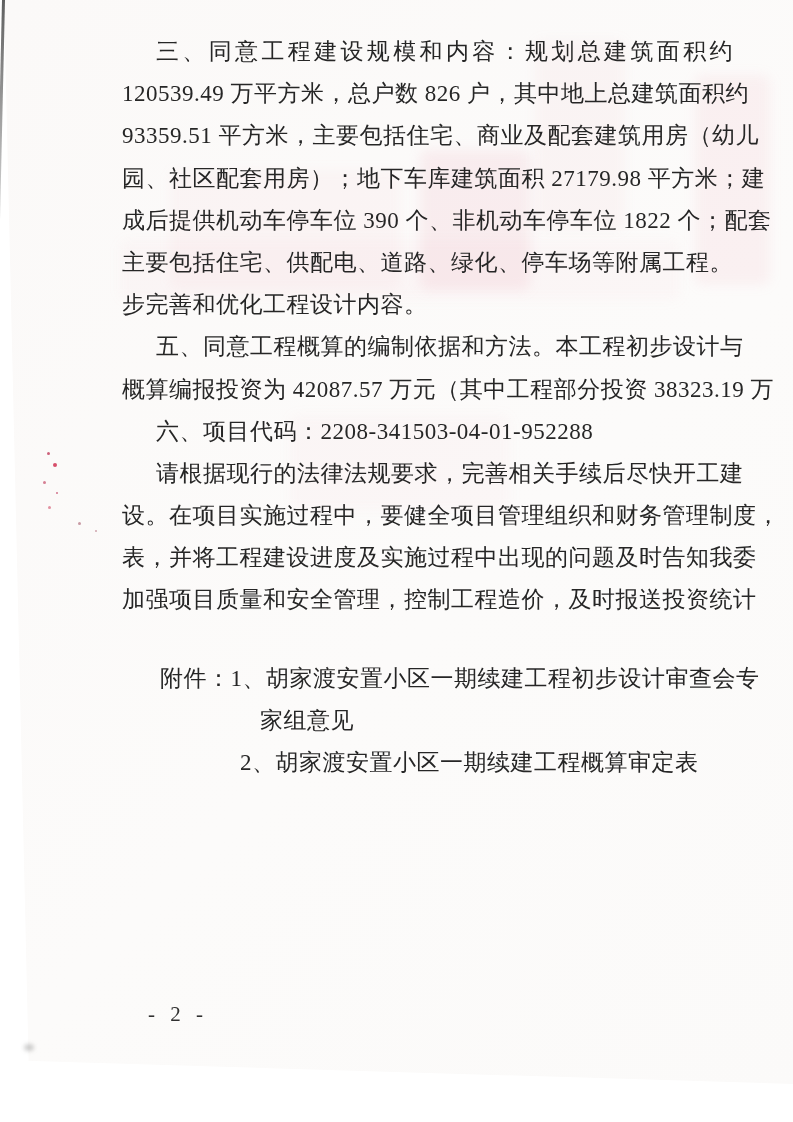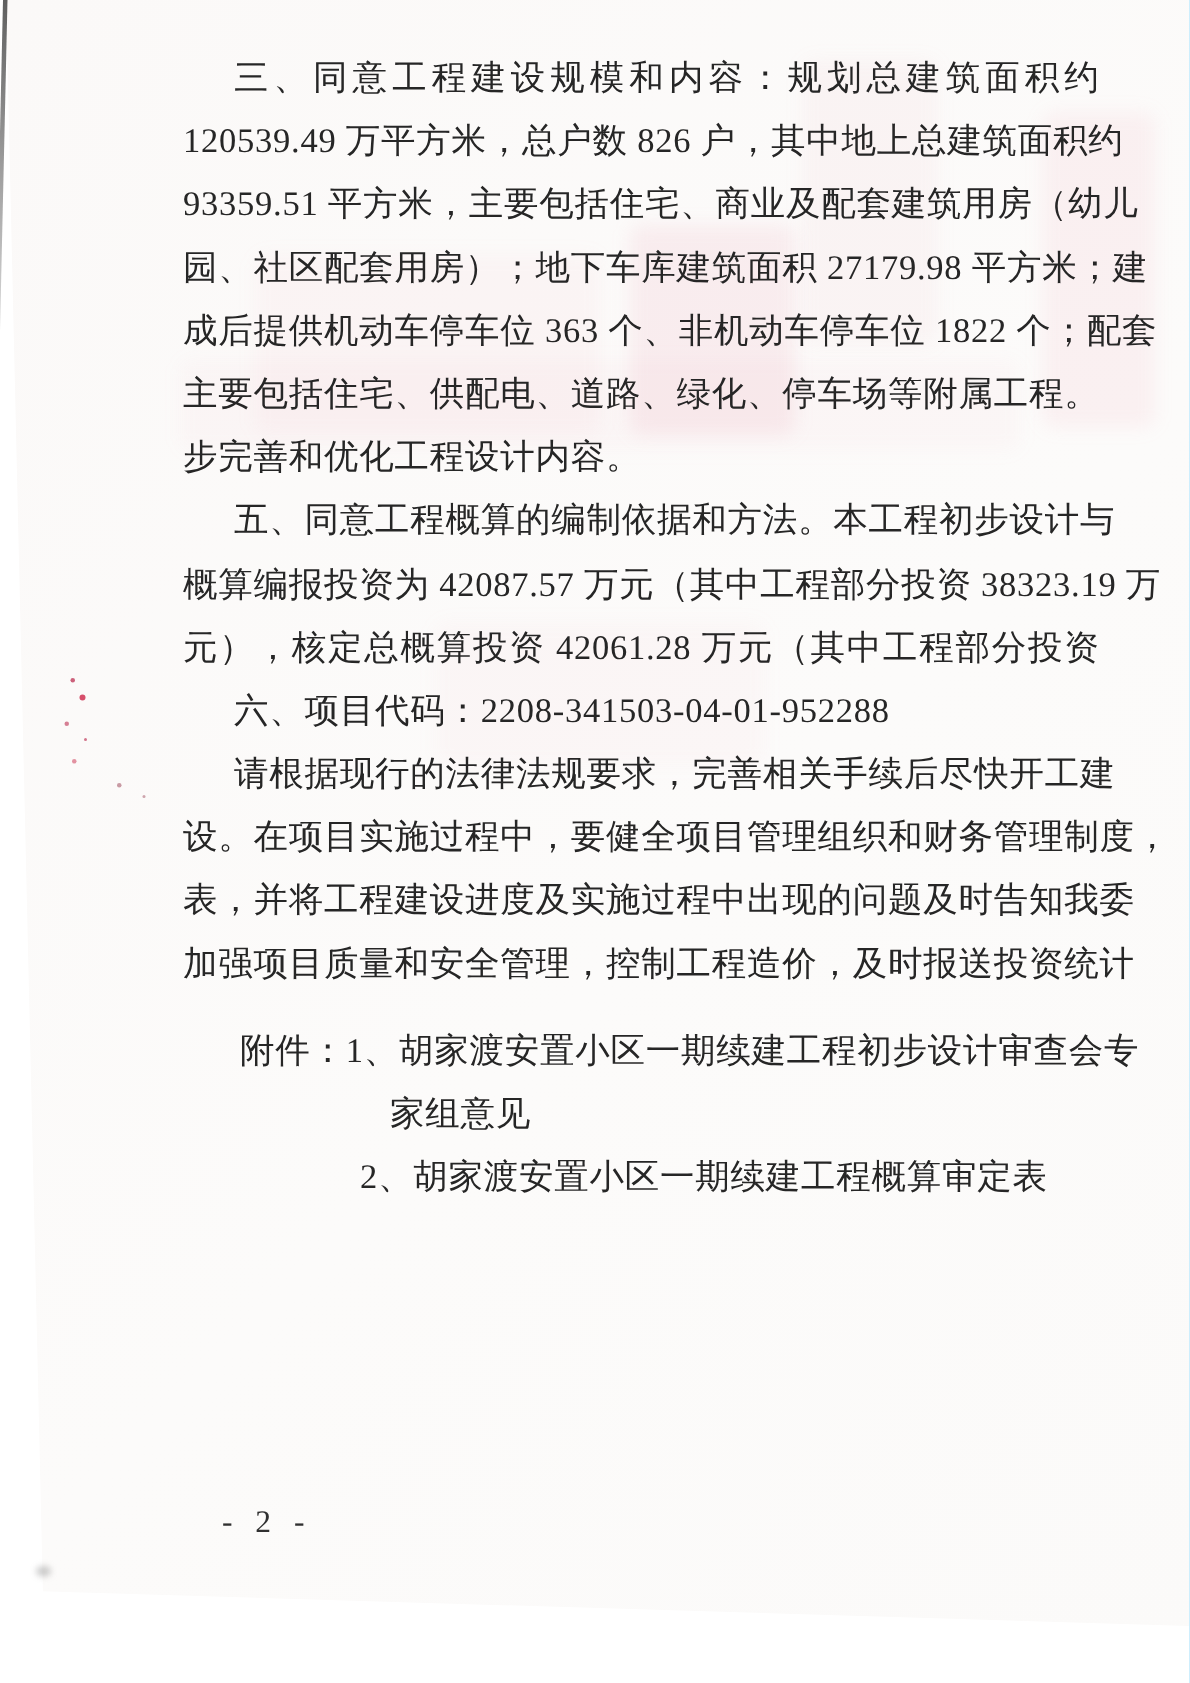--- a/index.html
+++ b/index.html
@@ -1,19 +1,19 @@
 <!DOCTYPE html>
 <html><head>
 <meta charset="utf-8">
 <style>
   html,body{margin:0;padding:0;background:#ffffff;}
   .canvas{
     position:relative;
     width:793px;height:1122px;
-    background:#7dd3fc;
+    background:#3b82f6;
     overflow:hidden;
     font-family:"Liberation Serif","DejaVu Serif",serif;
   }
   
   .paper{
     position:absolute;inset:0;
     background:linear-gradient(135deg,#fbf9f8 0%,#fcfbfa 55%,#fbfaf9 100%);
   }
   
   .scan-bg-left{
@@ -57,21 +57,21 @@
   .text-block{
     position:absolute;left:122px;top:31px;width:611px;
     color:#262626;
   }
   .line{
     height:42.2px;line-height:42.2px;font-size:23px;
     letter-spacing:.5px;white-space:nowrap;
   }
   .fill{text-align:justify;text-align-last:justify;}
   .ind{padding-left:34px;}
-  .att-block{margin-top:16px;}
+  .att-block{margin-top:36px;}
   .ind-att{padding-left:38px;}
   .ind-a2{padding-left:138px;}
   .ind-a3{padding-left:118px;}
   .page-number{
     position:absolute;left:148px;top:1002px;
     font-size:21px;letter-spacing:5px;color:#303030;
   }
 </style>
 </head>
 <body>
@@ -97,26 +97,25 @@
   <div class="speck sp4"></div>
   <div class="speck sp5"></div>
   <div class="speck sp6"></div>
   <div class="speck sp7"></div>
 
   <div class="text-block">
     <div class="line fill ind">三、同意工程建设规模和内容：规划总建筑面积约</div>
     <div class="line fill">120539.49 万平方米，总户数 826 户，其中地上总建筑面积约</div>
     <div class="line fill">93359.51 平方米，主要包括住宅、商业及配套建筑用房（幼儿</div>
     <div class="line fill">园、社区配套用房）；地下车库建筑面积 27179.98 平方米；建</div>
-    <div class="line fill">成后提供机动车停车位 363 个、非机动车停车位 1822 个；配套</div>
+    <div class="line fill">成后提供机动车停车位 390 个、非机动车停车位 1822 个；配套</div>
     <div class="line">主要包括住宅、供配电、道路、绿化、停车场等附属工程。</div>
     <div class="line">步完善和优化工程设计内容。</div>
     <div class="line fill ind">五、同意工程概算的编制依据和方法。本工程初步设计与</div>
     <div class="line fill">概算编报投资为 42087.57 万元（其中工程部分投资 38323.19 万</div>
-    <div class="line fill">元），核定总概算投资 42061.28 万元（其中工程部分投资</div>
     <div class="line ind">六、项目代码：2208-341503-04-01-952288</div>
     <div class="line fill ind">请根据现行的法律法规要求，完善相关手续后尽快开工建</div>
     <div class="line fill">设。在项目实施过程中，要健全项目管理组织和财务管理制度，</div>
     <div class="line fill">表，并将工程建设进度及实施过程中出现的问题及时告知我委</div>
     <div class="line fill">加强项目质量和安全管理，控制工程造价，及时报送投资统计</div>
 
     <div class="att-block">
       <div class="line fill ind-att">附件：1、胡家渡安置小区一期续建工程初步设计审查会专</div>
       <div class="line ind-a2">家组意见</div>
       <div class="line ind-a3">2、胡家渡安置小区一期续建工程概算审定表</div>

